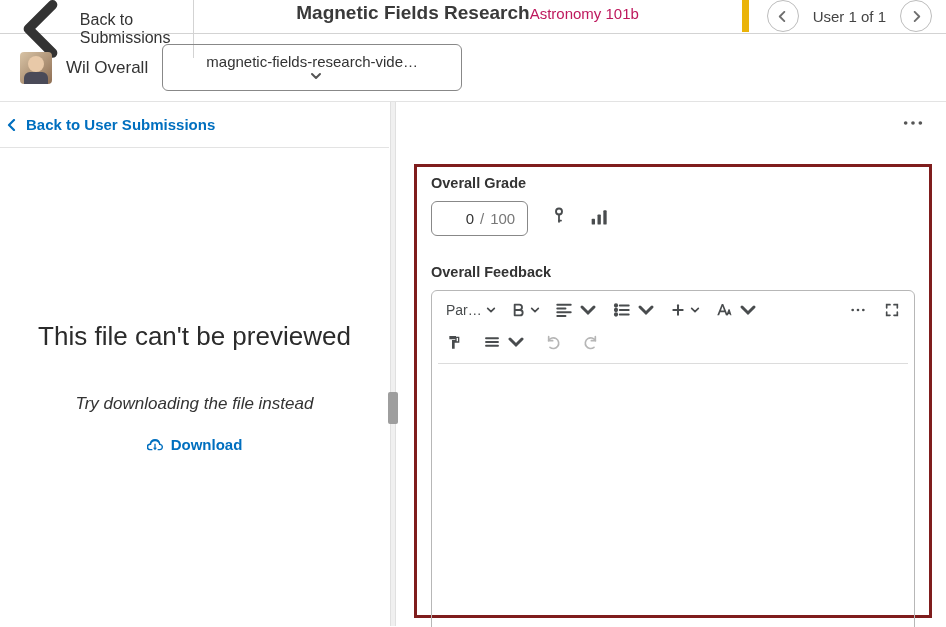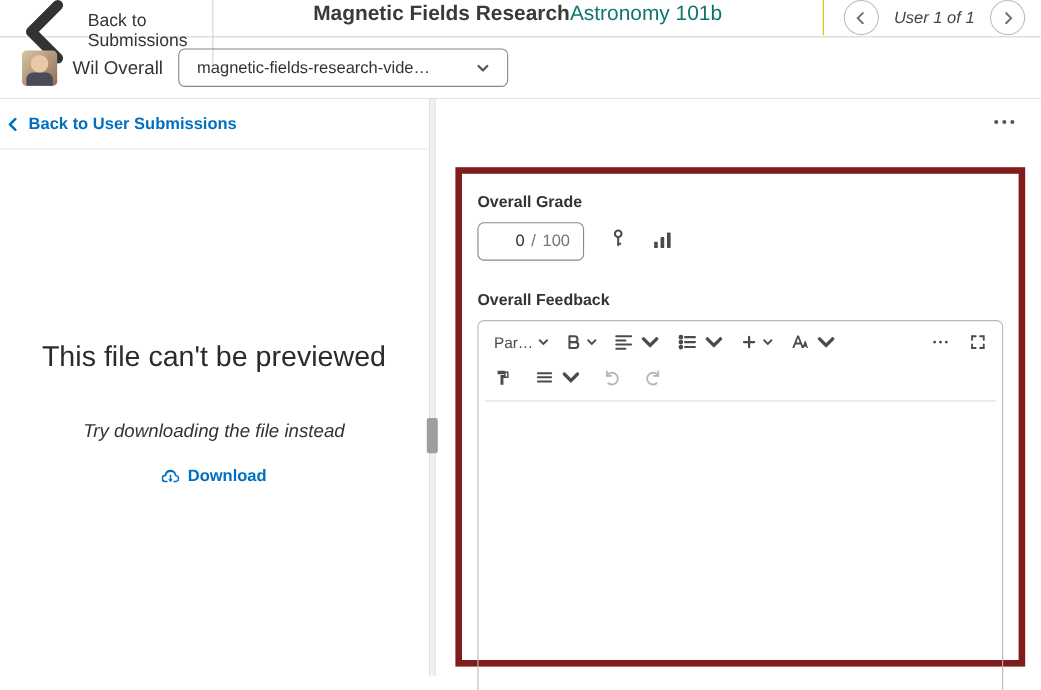--- a/index.html
+++ b/index.html
@@ -36,30 +36,29 @@
     justify-content: center;
     align-items: center;
     padding: 2px 0 4px;
   }
   .title-block .title {
     font-size: 19px;
     font-weight: 600;
     color: #3a3a3a;
   }
   .title-block .subtitle {
-    font-size: 19px;
-    color: #0f766e;
+    font-size: 15px;
+    color: #be185d;
   }
   .user-nav {
     display: flex;
     align-items: center;
     gap: 14px;
     padding: 0 14px 0 18px;
-    border-left: 1px solid #eab308;
-    font-style: italic;
+    border-left: 7px solid #eab308;
   }
   .circle-btn {
     width: 32px; height: 32px;
     border-radius: 50%;
     border: 1.5px solid #bdbdbd;
     background: #fff;
     display: flex; align-items: center; justify-content: center;
     cursor: pointer;
     color: #6e6e6e;
   }
@@ -96,20 +95,21 @@
   .student-name { font-size: 17px; color: #333; }
   .file-select {
     display: flex;
     align-items: center;
     justify-content: space-between;
     border: 1px solid #888;
     border-radius: 6px;
     padding: 8px 16px;
     width: 300px;
     cursor: pointer;
+    flex-direction: column;
   }
   .file-select span { font-size: 15px; color: #333; white-space: nowrap; overflow: hidden; text-overflow: ellipsis; }
   .file-select svg { width: 12px; height: 12px; color: #555; flex-shrink: 0; margin-left: 8px; }
 
   
   .main {
     display: flex;
     height: calc(100% - 50px - 53px);
     position: relative;
   }
@@ -195,22 +195,22 @@
     display: flex; align-items: center; justify-content: center;
     cursor: pointer;
     color: #555;
   }
   .grading-box {
     position: absolute;
     top: 62px;
     left: 18px;
     right: 14px;
     bottom: 8px;
-    border: 6px solid #7f1d1d;
-    padding: 18px 14px 14px 14px;
+    border: 3px solid #7f1d1d;
+    padding: 8px 14px 14px 14px;
   }
   .section-label {
     font-size: 14.5px;
     font-weight: 600;
     color: #333;
     margin-bottom: 10px;
   }
   .grade-row {
     display: flex;
     align-items: center;

